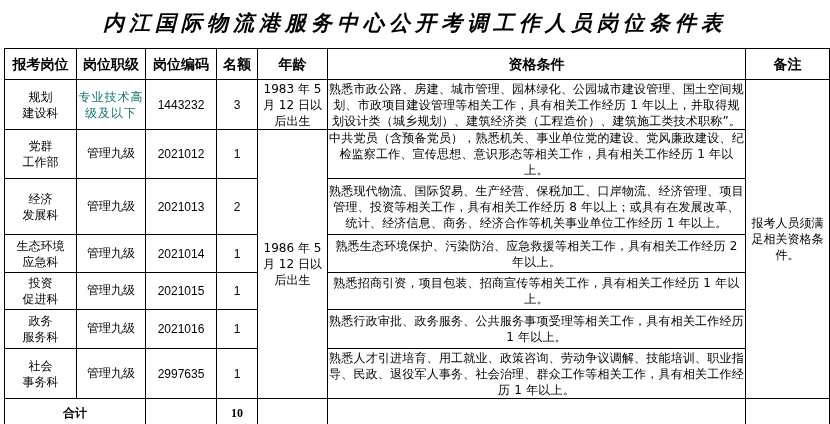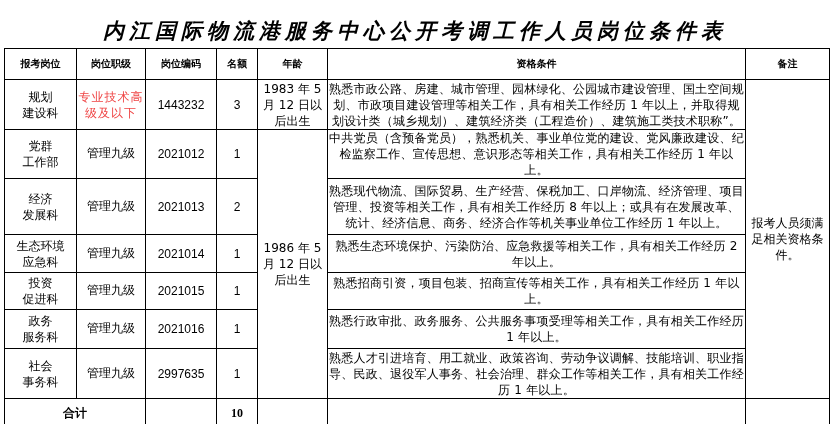--- a/index.html
+++ b/index.html
@@ -1,28 +1,28 @@
 <!DOCTYPE html>
 <html><head>
 <meta charset="utf-8">
 <style>
   html, body { margin: 0; padding: 0; background: #ffffff; }
   body { width: 830px; height: 424px; position: relative; overflow: hidden;
          font-family: "DejaVu Sans", "Liberation Sans", sans-serif; color: #000; }
-  .title { position: absolute; left: 0; top: 18px; width: 830px; text-align: center;
+  .title { position: absolute; left: 0; top: 10px; width: 830px; text-align: center;
            font-family: "DejaVu Serif", "Liberation Serif", serif; font-style: italic;
            font-size: 21px; letter-spacing: 5px; font-weight: bold; line-height: 26px; }
   table.grid { position: absolute; left: 4px; top: 48px; border-collapse: collapse;
                table-layout: fixed; width: 825px; }
   table.grid td, table.grid th { border: 1.2px solid #000; padding: 0; text-align: center;
                vertical-align: middle; font-size: 12px; line-height: 16px; overflow: hidden; }
-  table.grid th { font-weight: bold; font-size: 10px; height: 30px; }
+  table.grid th { font-weight: bold; font-size: 14px; height: 30px; }
   .pos { font-size: 12.5px; line-height: 15px; }
   .lvl { font-size: 12.5px; font-family: Liberation Mono, monospace; }
-  .lvl-small { font-size: 10.5px; line-height: 16px; color: #ef4444; letter-spacing: 1px; }
+  .lvl-small { font-size: 10.5px; line-height: 16px; color: #0f766e; letter-spacing: 1px; }
   .code, .num { font-family: "Liberation Sans", sans-serif; font-size: 11.5px; }
   .age { font-size: 12px; line-height: 16px; margin-left: 28px; }
   td.qual { text-align: left; padding: 0 4px 0 4px; font-size: 12.5px; line-height: 15.5px;
             letter-spacing: 0.2px; }
   td.remark { text-align: left; padding-left: 6px; font-size: 12.5px; line-height: 16px; }
   .total-label { font-weight: bold; font-size: 13px; }
   .total-num { font-weight: bold; font-family: "Liberation Serif", serif; font-size: 13px; }
 </style>
 </head>
 <body>

